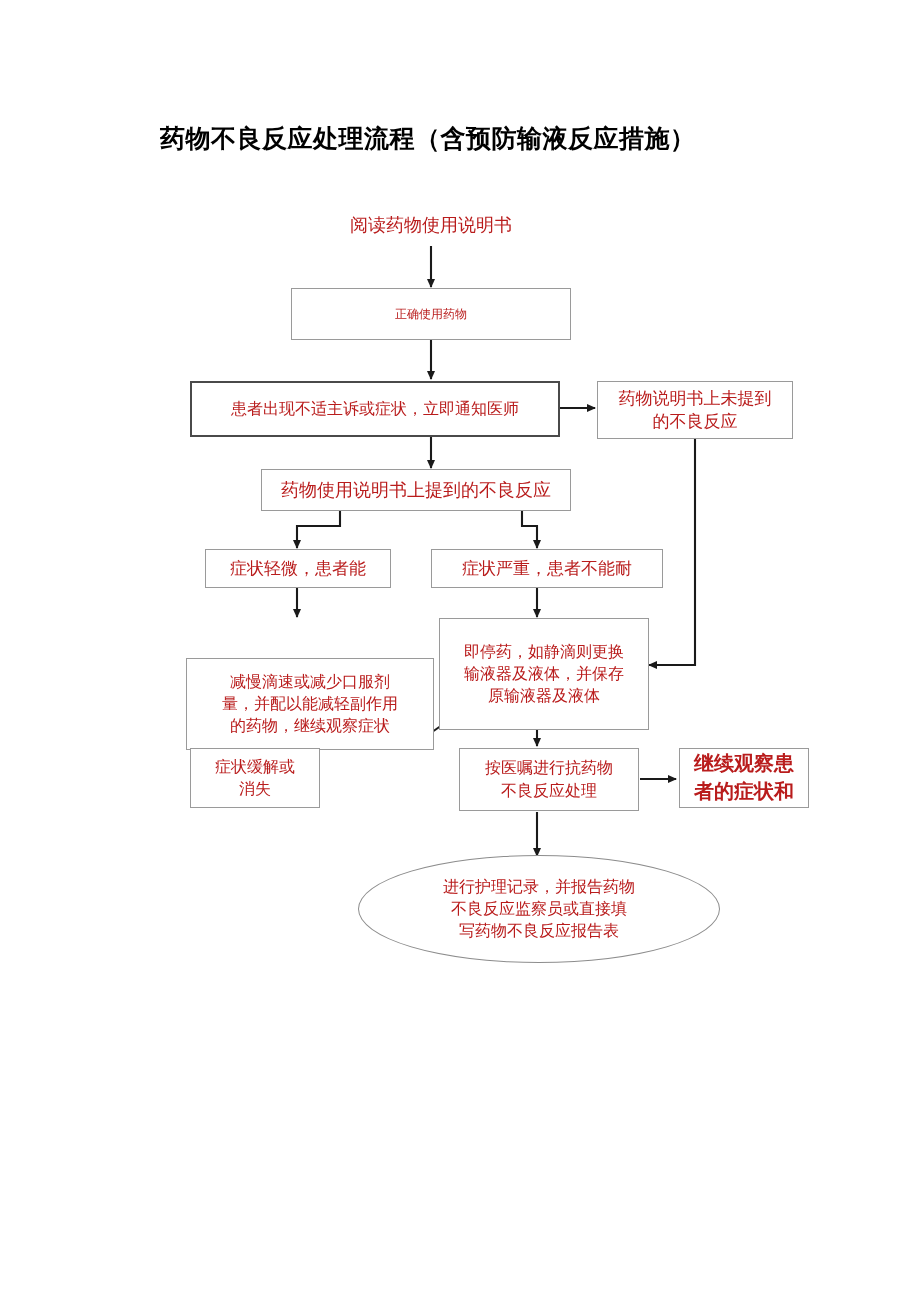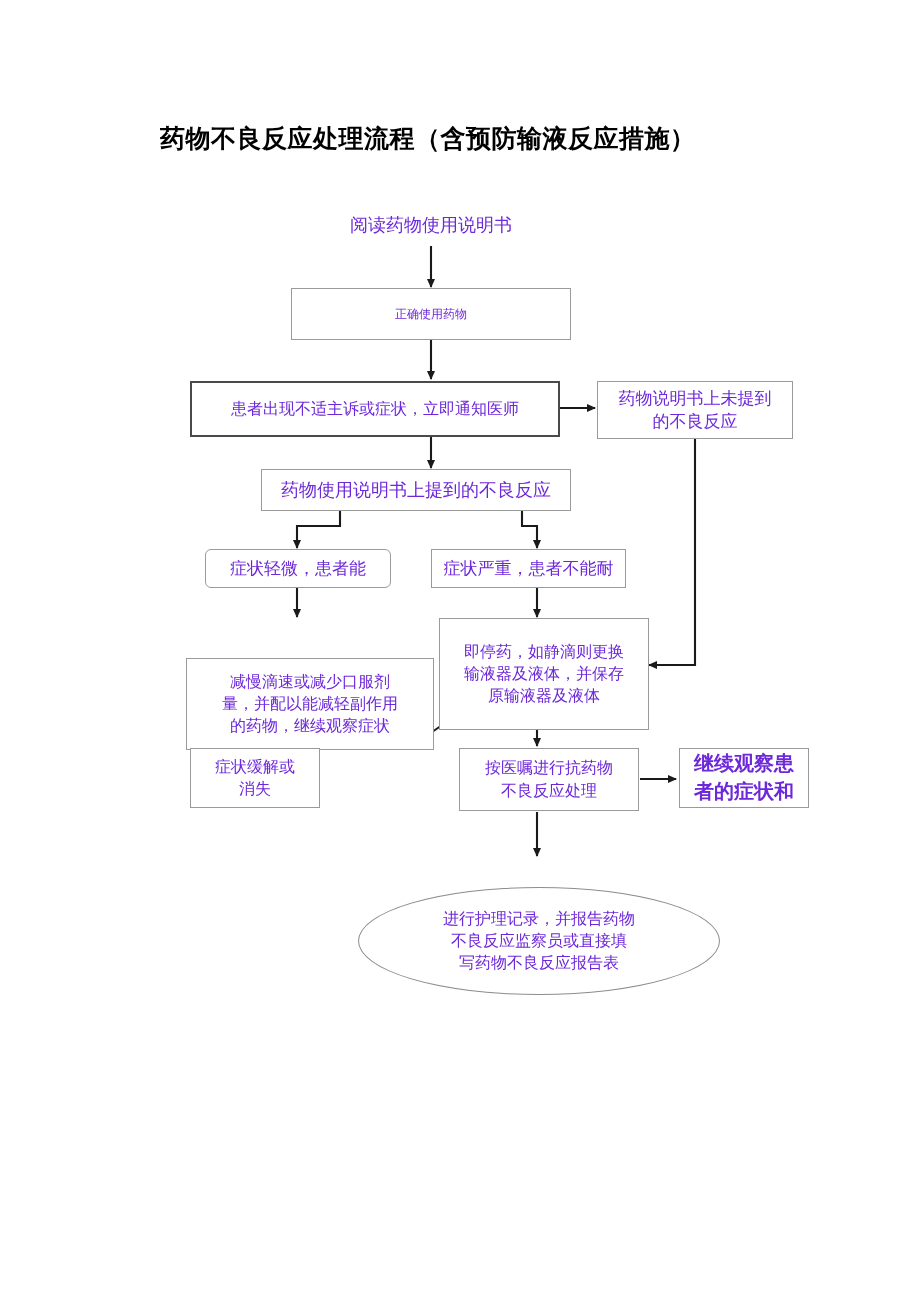--- a/index.html
+++ b/index.html
@@ -40,21 +40,21 @@
   .node {
     position: absolute;
     box-sizing: border-box;
     display: flex;
     align-items: center;
     justify-content: center;
     text-align: center;
     font-family: "Liberation Serif", "DejaVu Serif", serif;
     font-size: 17px;
     line-height: 1.38;
-    color: #6d28d9;
+    color: #b91c1c;
     background: #ffffff;
   }
   .node.box {
     border: 1px solid #9a9a9a;
   }
   .node.box-strong {
     border: 2px solid #4a4a4a;
   }
   .node.plain {
     border: none;
@@ -132,25 +132,25 @@
 
   <div class="node box" style="left:597px; top:381px; width:196px; height:58px; font-size:17px;">
     <span class="node-label">药物说明书上未提到
 的不良反应</span>
   </div>
 
   <div class="node box" style="left:261px; top:469px; width:310px; height:42px; font-size:18px;">
     <span class="node-label">药物使用说明书上提到的不良反应</span>
   </div>
 
-  <div class="node box" style="left:205px; top:549px; width:186px; height:39px; font-size:17px;border-radius:6px;">
+  <div class="node box" style="left:205px; top:549px; width:186px; height:39px; font-size:17px;">
     <span class="node-label">症状轻微，患者能</span>
   </div>
 
-  <div class="node box" style="left:431px; top:549px; width:195px; height:39px; font-size:17px;">
+  <div class="node box" style="left:431px; top:549px; width:232px; height:39px; font-size:17px;">
     <span class="node-label">症状严重，患者不能耐</span>
   </div>
 
   <div class="node box" style="left:186px; top:618px; width:248px; height:92px; font-size:16px;margin-top:40px;">
     <span class="node-label">减慢滴速或减少口服剂
 量，并配以能减轻副作用
 的药物，继续观察症状</span>
   </div>
 
   <div class="node box" style="left:439px; top:618px; width:210px; height:112px; font-size:16px;">
@@ -168,19 +168,19 @@
   <div class="node box" style="left:459px; top:748px; width:180px; height:63px; font-size:16px;">
     <span class="node-label">按医嘱进行抗药物
 不良反应处理</span>
   </div>
 
   <div class="node box" style="left:679px; top:748px; width:130px; height:60px; font-size:20px;font-weight:bold;">
     <span class="node-label">继续观察患
 者的症状和</span>
   </div>
 
-  <div class="node ellipse" style="left:358px; top:887px; width:362px; height:108px; font-size:16px;">
+  <div class="node ellipse" style="left:358px; top:855px; width:362px; height:108px; font-size:16px;">
     <span class="node-label">进行护理记录，并报告药物
 不良反应监察员或直接填
 写药物不良反应报告表</span>
   </div>
 
 </div>
 
 </body></html>

